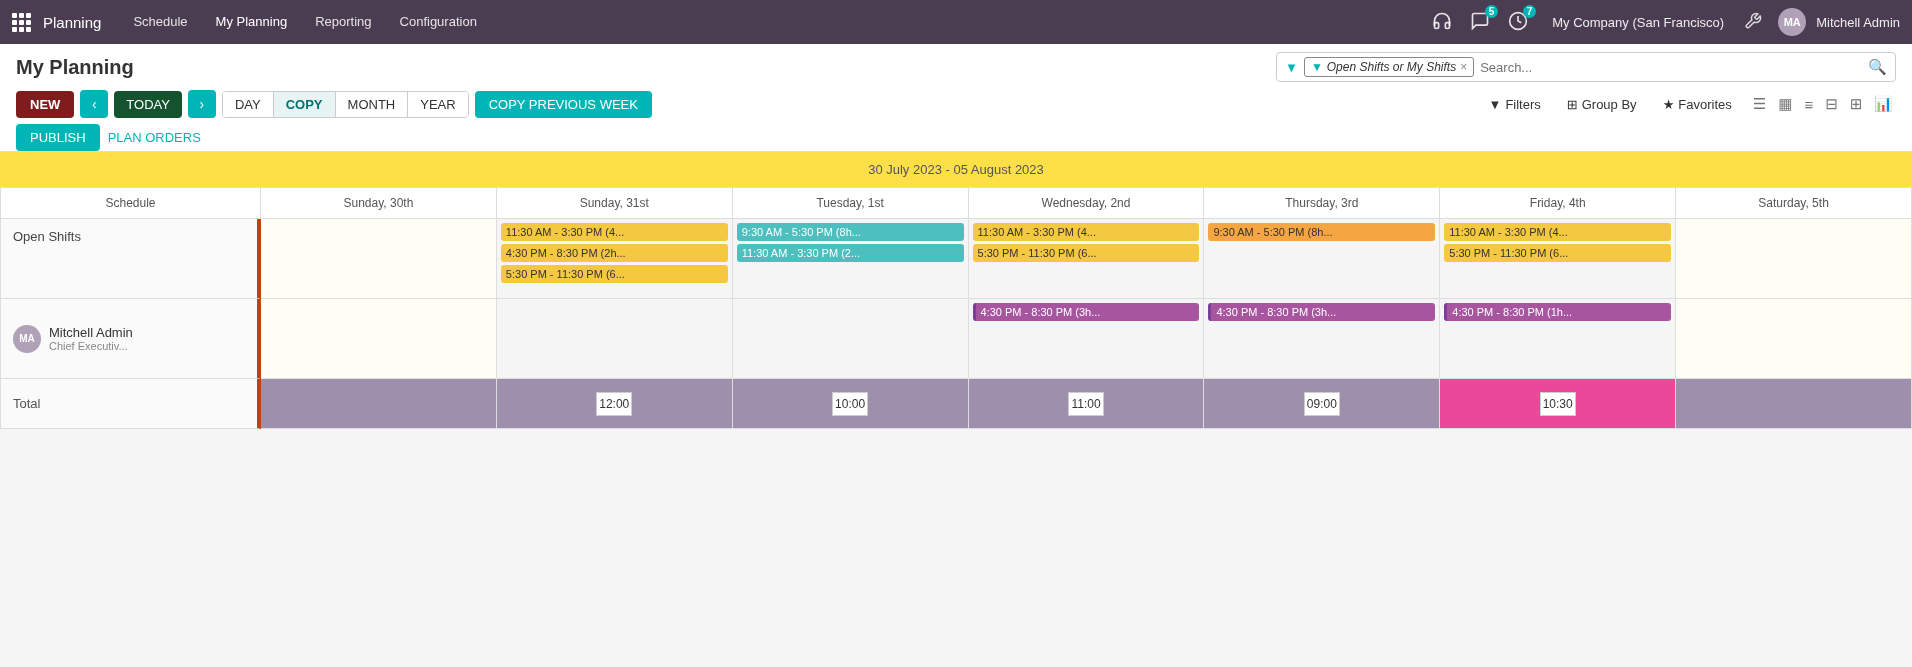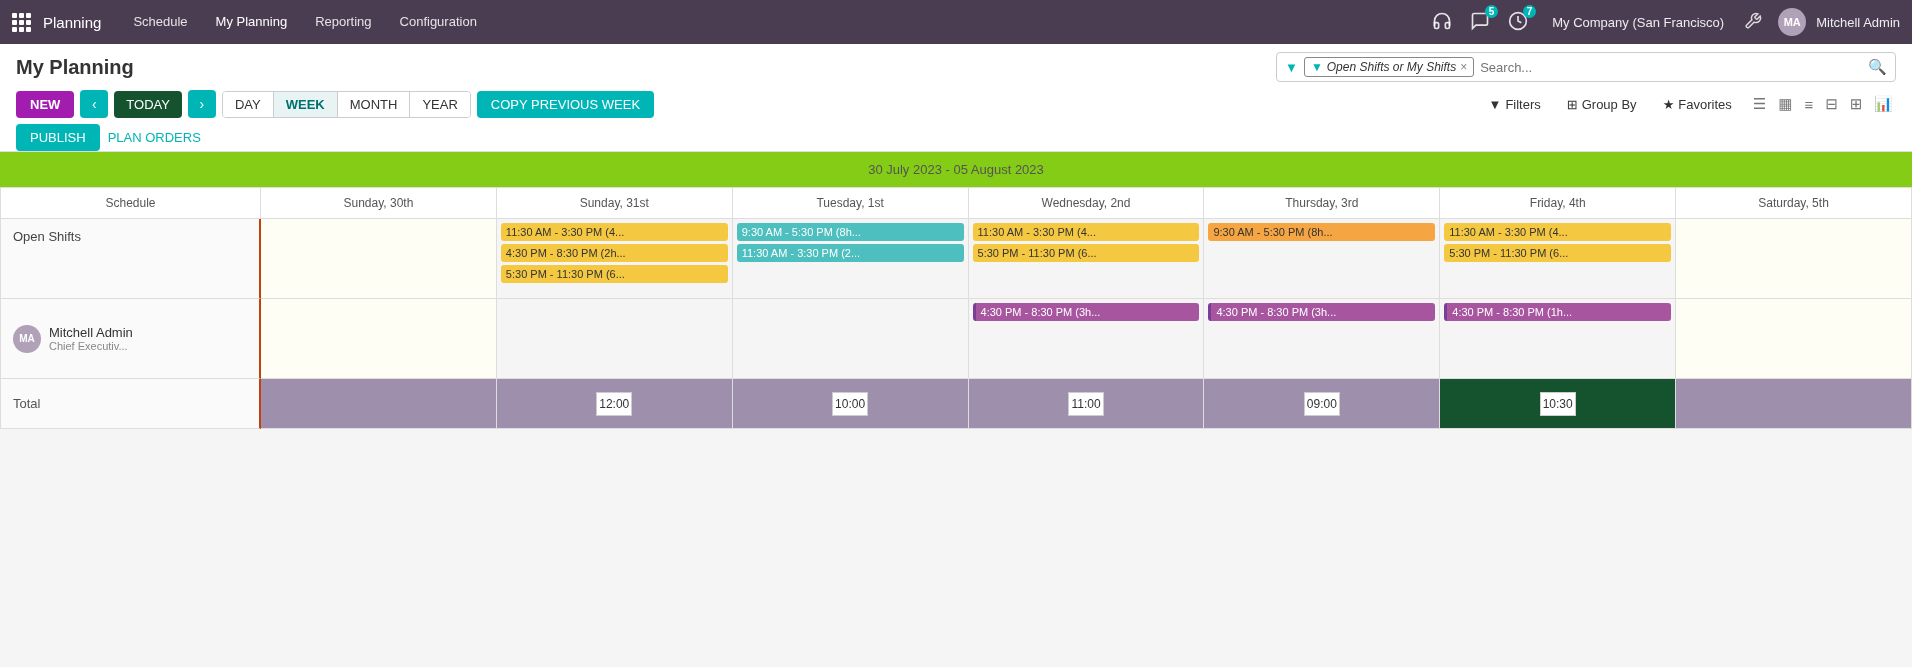--- a/index.html
+++ b/index.html
@@ -70,21 +70,21 @@
     .search-btn { color: #888; cursor: pointer; font-size: 15px; }
 
     .subheader-controls {
       display: flex;
       align-items: center;
       justify-content: space-between;
       padding-bottom: 6px;
     }
     .left-controls { display: flex; align-items: center; gap: 6px; }
     .btn-new {
-      background: #a21caf;
+      background: #7f1d1d;
       color: #fff;
       border: none;
       padding: 6px 14px;
       border-radius: 4px;
       font-weight: 600;
       font-size: 13px;
       cursor: pointer;
     }
     .btn-nav {
       background: #00b5b5;
@@ -167,21 +167,21 @@
 
     
     .subheader-row2 {
       display: flex;
       align-items: center;
       gap: 8px;
       padding-bottom: 0;
     }
     .calendar-date-range {
       text-align: center;
-      background: #84cc16;
+      background: #fde047;
       padding: 10px;
       font-size: 13px;
       color: #555;
       border-bottom: 1px solid #ddd;
     }
     .calendar-grid {
       display: grid;
       grid-template-columns: 260px repeat(7, 1fr);
       border-left: 1px solid #ddd;
     }
@@ -193,21 +193,21 @@
       font-size: 12px;
       color: #555;
       background: #fff;
       font-weight: 500;
     }
     .cal-header-cell.label-cell {
       background: #fff;
       border-right: 1px solid #ddd;
     }
     .cal-row-label {
-      border-right: 2px solid #c2410c;
+      border-right: 4px solid #c2410c;
       border-bottom: 1px solid #ddd;
       padding: 10px 12px;
       display: flex;
       align-items: flex-start;
       font-size: 13px;
       color: #444;
       background: #fafafa;
       min-height: 80px;
     }
     .cal-row-label.total-label {
@@ -360,21 +360,21 @@
     </div>
 
     <div class="subheader-controls">
       <div class="left-controls">
         <button class="btn-new">NEW</button>
         <button class="btn-nav">‹</button>
         <button class="btn-today">TODAY</button>
         <button class="btn-nav">›</button>
         <div class="view-btns">
           <button class="view-btn">DAY</button>
-          <button class="view-btn active">WEEK</button>
+          <button class="view-btn active">COPY</button>
           <button class="view-btn">MONTH</button>
           <button class="view-btn">YEAR</button>
         </div>
         <button class="btn-copy">COPY PREVIOUS WEEK</button>
       </div>
       <div class="right-controls">
         <div class="filter-control">
           <span>▼</span>
           <span>Filters</span>
         </div>
@@ -496,20 +496,20 @@
       </div>
 
       <div class="cal-cell total-cell" style="background:#9e8fad;">
         <span class="total-time">11:00</span>
       </div>
 
       <div class="cal-cell total-cell" style="background:#9e8fad;">
         <span class="total-time">09:00</span>
       </div>
 
-      <div class="cal-cell total-cell" style="background:#14532d;">
+      <div class="cal-cell total-cell" style="background:#ec4899;">
         <span class="total-time">10:30</span>
       </div>
 
       <div class="cal-cell total-cell-empty" style="background:#9e8fad;"></div>
     </div>
   </div>
 </div>
 
 </body></html>

